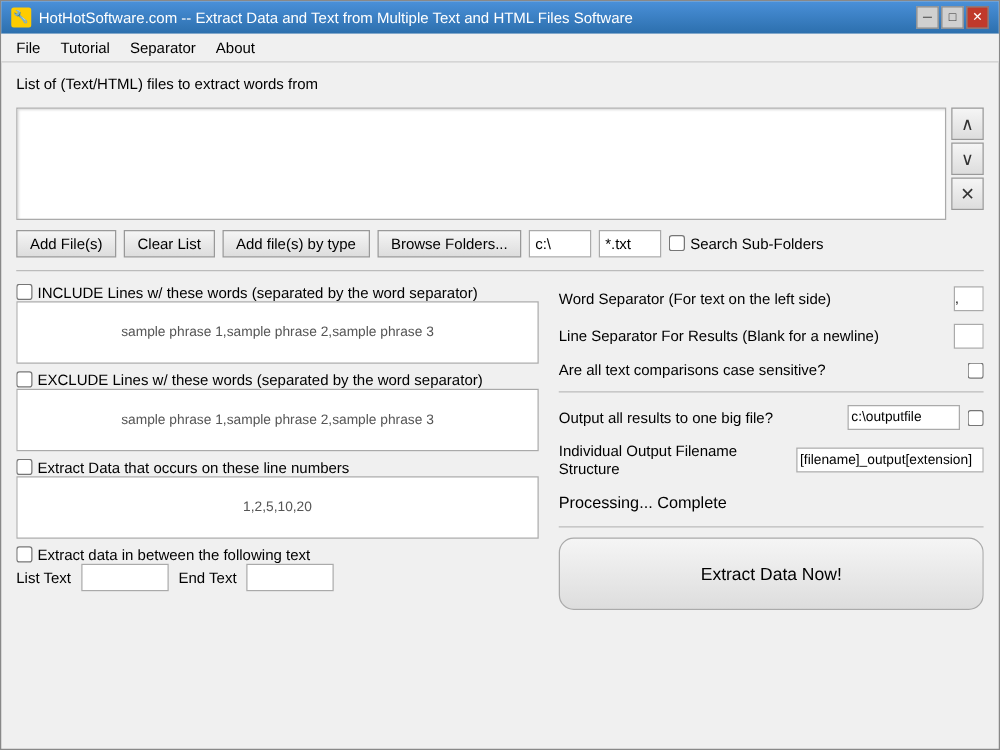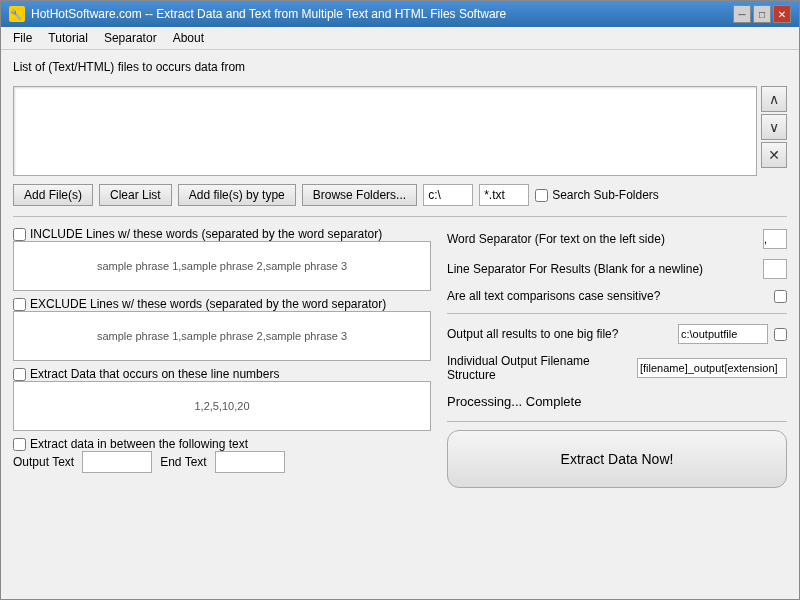--- a/index.html
+++ b/index.html
@@ -141,21 +141,21 @@
     }
     .text-input {
       border: 1px solid #aaa;
       background: white;
       padding: 2px 4px;
       font-size: 12px;
       height: 22px;
     }
     .checkbox-row {
       display: flex;
-      align-items: center;
+      align-items: flex-start;
       gap: 4px;
     }
     .divider {
       border: none;
       border-top: 1px solid #bbb;
       margin: 2px 0;
     }
     .two-col {
       display: flex;
       gap: 16px;
@@ -268,21 +268,21 @@
 
   <div class="menu-bar">
     <div class="menu-item">File</div>
     <div class="menu-item">Tutorial</div>
     <div class="menu-item">Separator</div>
     <div class="menu-item">About</div>
   </div>
 
   <div class="content">
 
-    <div class="section-label">List of (Text/HTML) files to occurs data from</div>
+    <div class="section-label">List of (Text/HTML) files to extract words from</div>
 
     <div class="file-list-container">
       <div class="file-list-box inset-box"></div>
       <div class="file-list-buttons">
         <div class="arrow-btn">∧</div>
         <div class="arrow-btn">∨</div>
         <div class="arrow-btn">✕</div>
       </div>
     </div>
 
@@ -328,21 +328,21 @@
           </div>
           <div class="sample-text">1,2,5,10,20</div>
         </div>
 
         <div>
           <div class="checkbox-row">
             <input type="checkbox" style="">
             <span>Extract data in between the following text</span>
           </div>
           <div class="start-end-row">
-            <span>Output Text</span>
+            <span>List Text</span>
             <input class="text-input" style="width: 70px;">
             <span>End Text</span>
             <input class="text-input" style="width: 70px;">
           </div>
         </div>
 
       </div>
 
       <div class="right-col">
 

